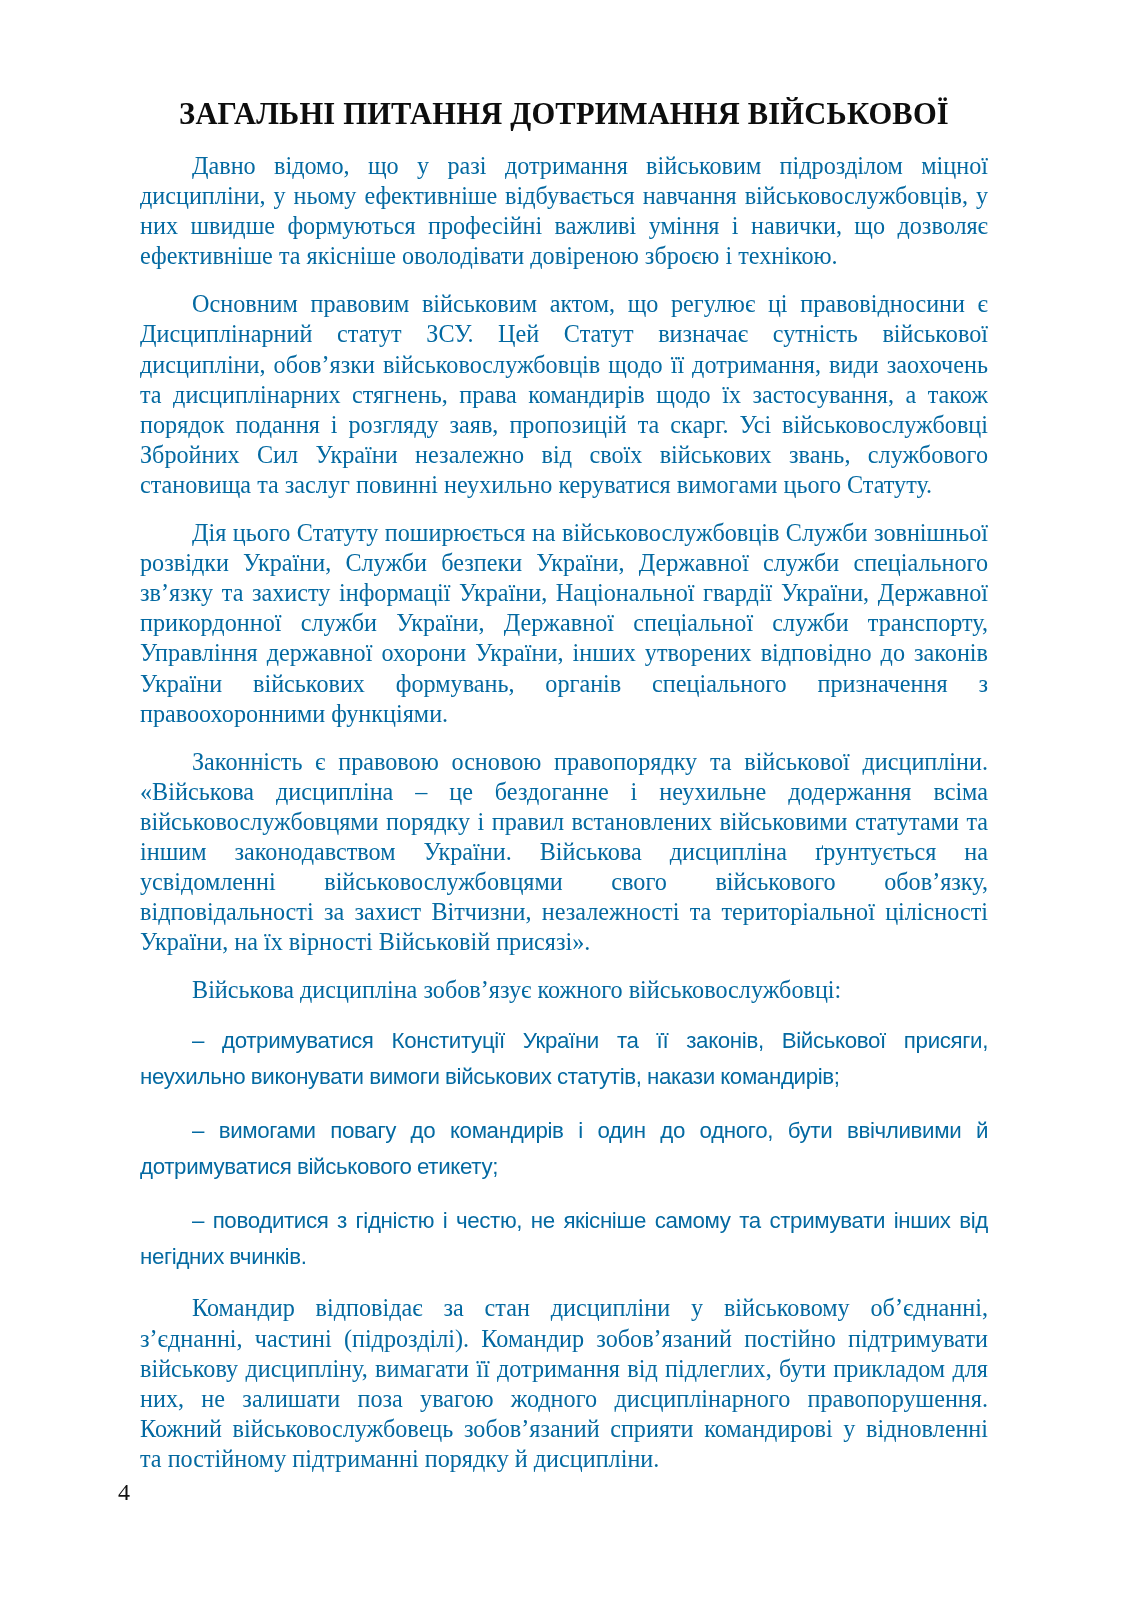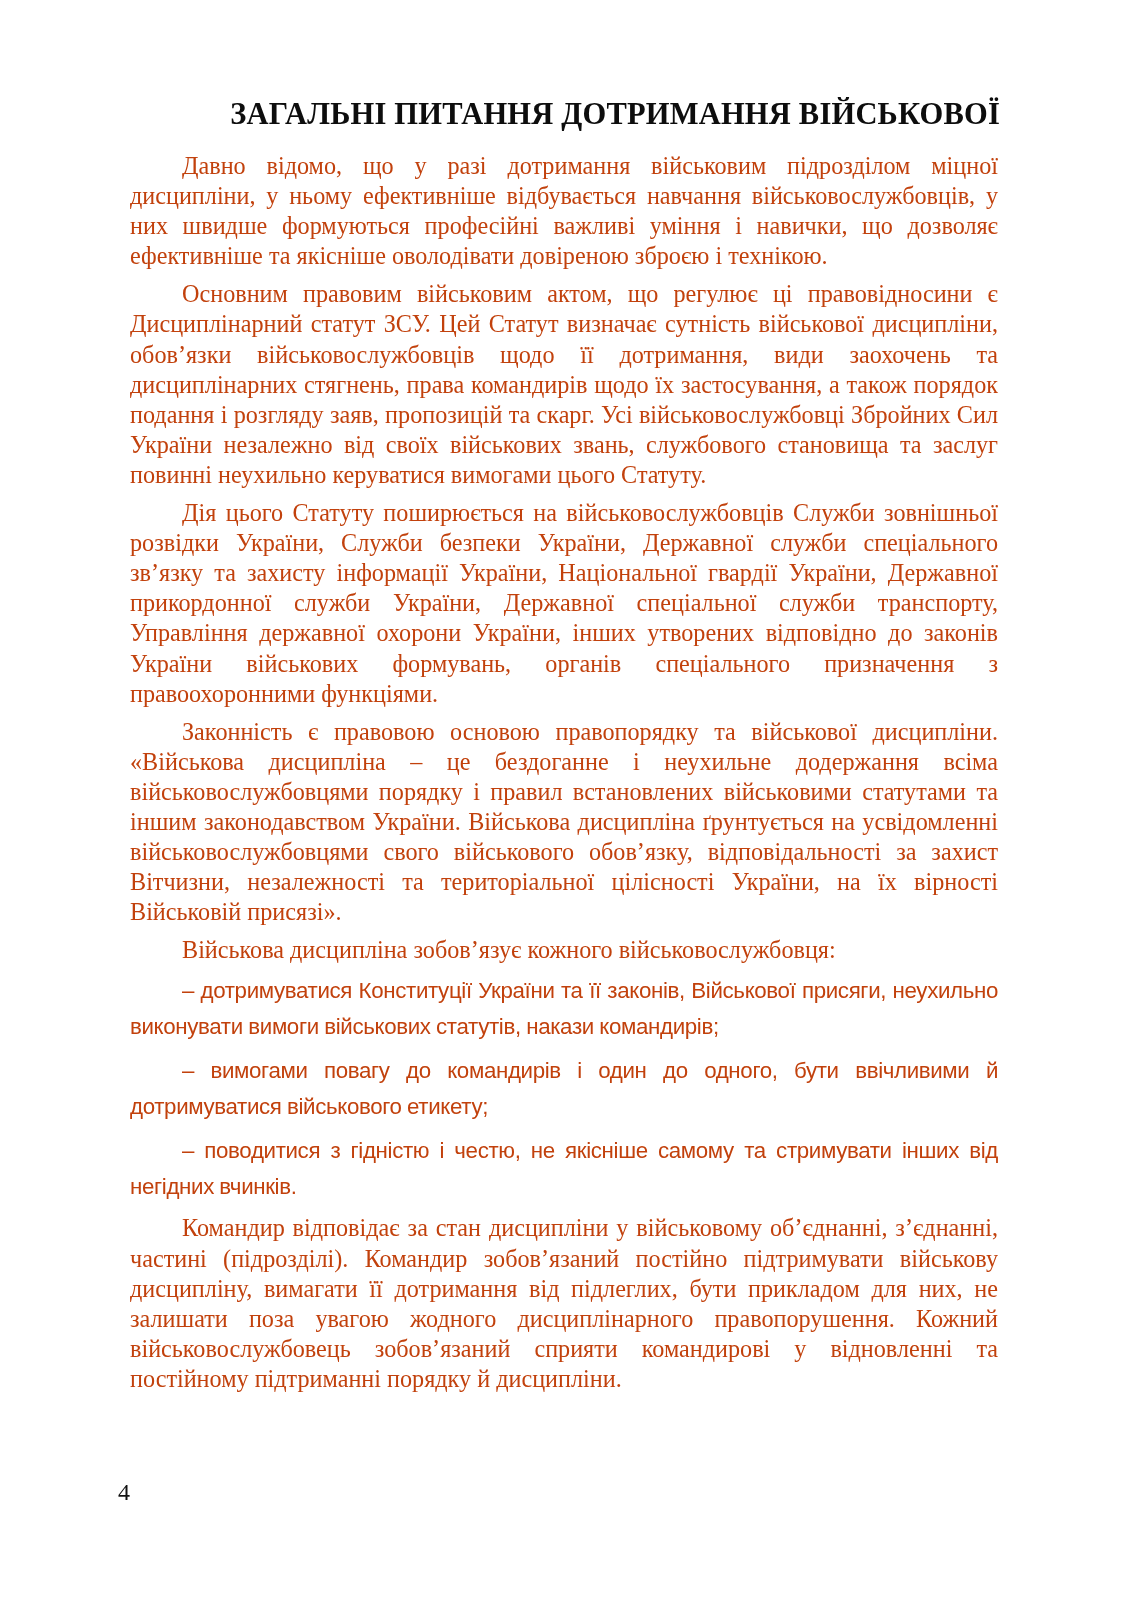--- a/index.html
+++ b/index.html
@@ -37,31 +37,31 @@
     font-family: "Liberation Serif", "DejaVu Serif", serif;
     font-weight: bold;
     font-size: 30.5px;
     line-height: 37px;
     text-align: center;
     letter-spacing: 0.2px;
     margin: 0 0 18px 0;
     color: #0d0d0d;
     padding: 0 6px;
   }
-  .doc-title .tline { display: block; text-align: right; }
+  .doc-title .tline { display: block; }
 
   .body-copy p {
-    margin: 8px;
+    margin: 18px;
     font-size: 24.2px;
     line-height: 30.1px;
     text-align: justify;
     text-justify: inter-word;
     text-indent: 52px;
     hyphens: manual;
-    color: #c2410c;
+    color: #0369a1;
   }
 
   
   .body-copy p.listitem {
     font-family: "Liberation Sans", "DejaVu Sans", sans-serif;
     font-size: 22.3px;
     line-height: 36px;
     letter-spacing: -0.35px;
     word-spacing: -0.4px;
   }
@@ -89,21 +89,21 @@
 
     <h1 class="doc-title">
       <span class="tline">ЗАГАЛЬНІ ПИТАННЯ ДОТРИМАННЯ ВІЙСЬКОВОЇ</span>
     </h1>
 
     <div class="body-copy">
       <p>Давно відомо, що у разі дотримання військовим підрозділом міцної дисципліни, у ньому ефективніше відбувається навчання військовослужбовців, у них швидше формуються професійні важливі уміння і навички, що дозволяє ефективніше та якісніше оволодівати довіреною зброєю і технікою.</p>
       <p>Основним правовим військовим актом, що регулює ці правовідносини є Дисциплінарний статут ЗСУ. Цей Статут визначає сутність військової дисципліни, обов’язки військовослужбовців щодо її дотримання, види заохочень та дисциплінарних стягнень, права командирів щодо їх застосування, а також порядок подання і розгляду заяв, пропозицій та скарг. Усі військовослужбовці Збройних Сил України незалежно від своїх військових звань, службового становища та заслуг повинні неухильно керуватися вимогами цього Статуту.</p>
       <p>Дія цього Статуту поширюється на військовослужбовців Служби зовнішньої розвідки України, Служби безпеки України, Державної служби спеціального зв’язку та захисту інформації України, Національної гвардії України, Державної прикордонної служби України, Державної спеціальної служби транспорту, Управління державної охорони України, інших утворених відповідно до законів України військових формувань, органів спеціального призначення з правоохоронними функціями.</p>
       <p>Законність є правовою основою правопорядку та військової дисципліни. «Військова дисципліна – це бездоганне і неухильне додержання всіма військовослужбовцями порядку і правил встановлених військовими статутами та іншим законодавством України. Військова дисципліна ґрунтується на усвідомленні військовослужбовцями свого військового обов’язку, відповідальності за захист Вітчизни, незалежності та територіальної цілісності України, на їх вірності Військовій присязі».</p>
-      <p class="lastline-left">Військова дисципліна зобов’язує кожного військовослужбовця:</p>
+      <p class="lastline-left">Військова дисципліна зобов’язує кожного військовослужбовці:</p>
       <p class="listitem">– дотримуватися Конституції України та її законів, Військової присяги, неухильно виконувати вимоги військових статутів, накази командирів;</p>
       <p class="listitem">– вимогами повагу до командирів і один до одного, бути ввічливими й дотримуватися військового етикету;</p>
       <p class="listitem">– поводитися з гідністю і честю, не якісніше самому та стримувати інших від негідних вчинків.</p>
       <p>Командир відповідає за стан дисципліни у військовому об’єднанні, з’єднанні, частині (підрозділі). Командир зобов’язаний постійно підтримувати військову дисципліну, вимагати її дотримання від підлеглих, бути прикладом для них, не залишати поза увагою жодного дисциплінарного правопорушення. Кожний військовослужбовець зобов’язаний сприяти командирові у відновленні та постійному підтриманні порядку й дисципліни.</p>
     </div>
 
   </div>
 
   <div class="folio">4</div>
 

